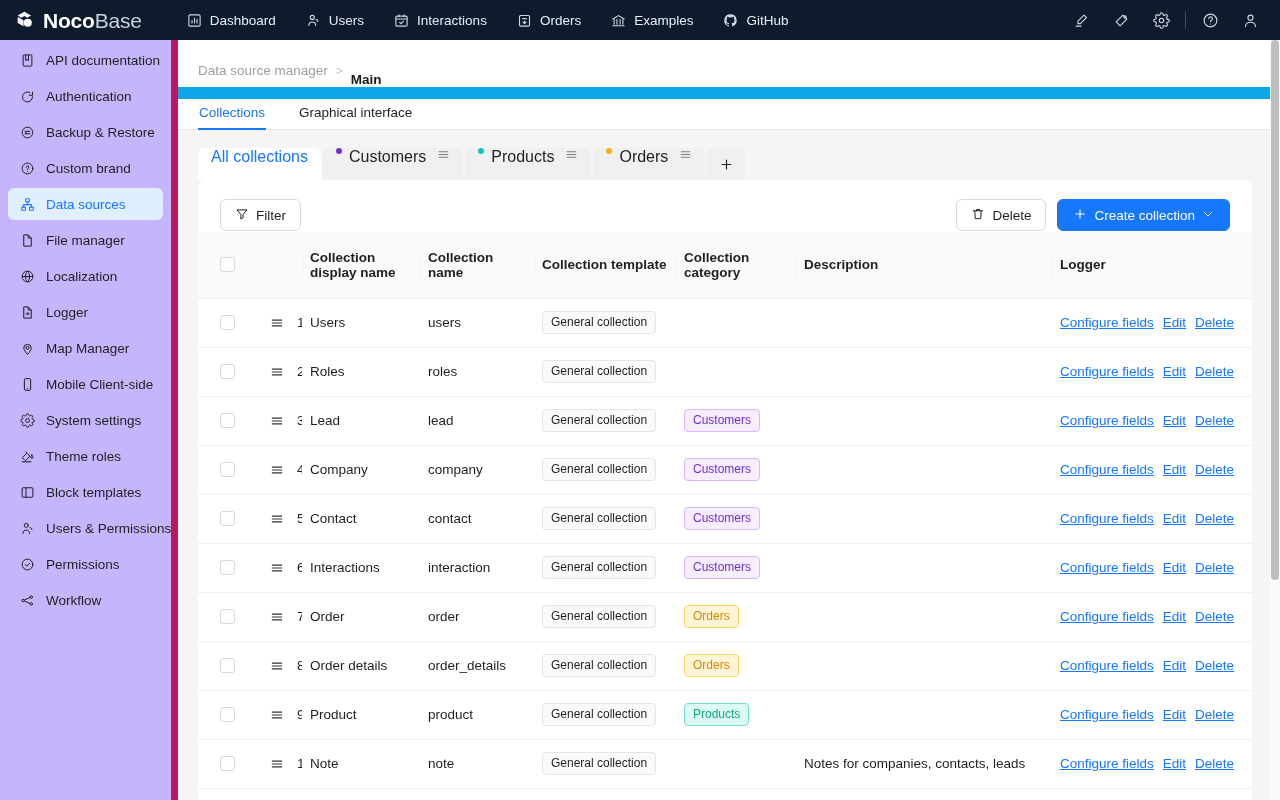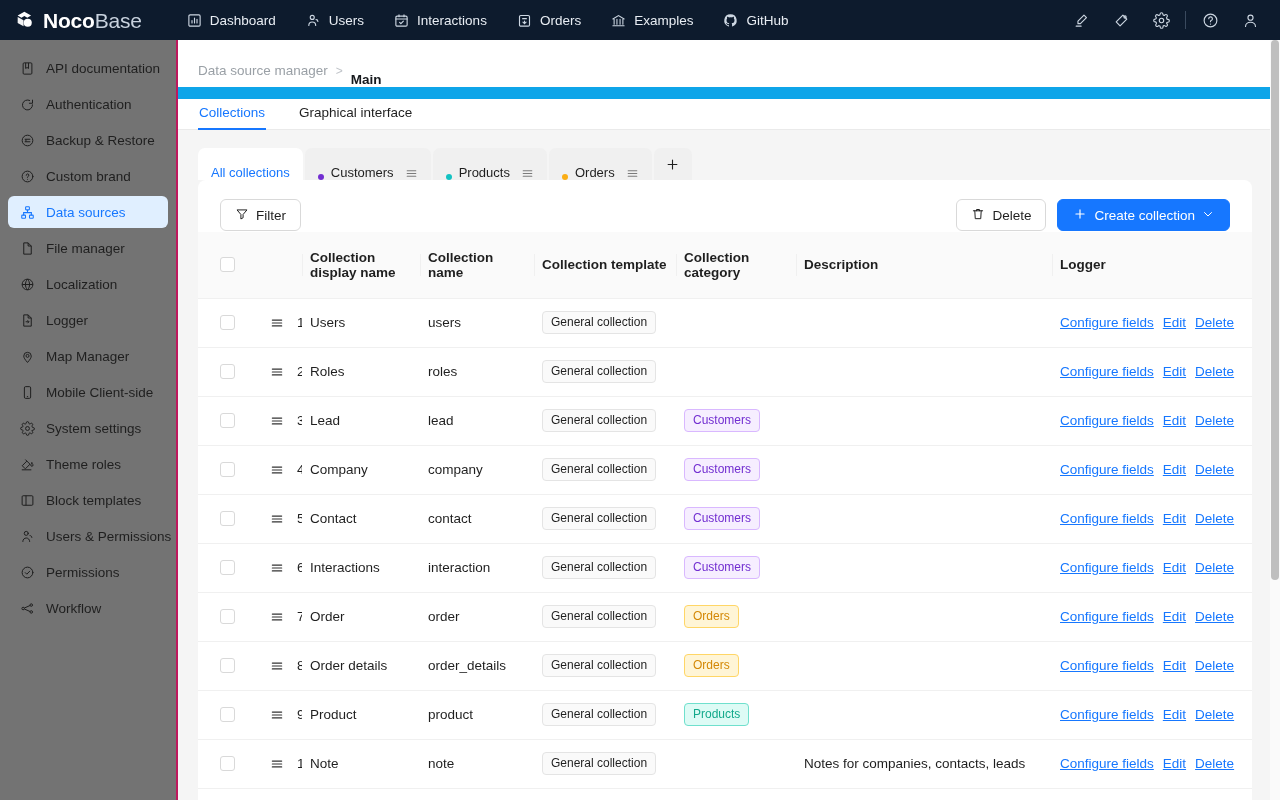--- a/index.html
+++ b/index.html
@@ -41,23 +41,22 @@
     width: 40px; height: 40px;
     display: flex; align-items: center; justify-content: center;
     cursor: pointer;
   }
   .nav-divider { width: 1px; height: 18px; background: #3a4a5e; margin: 0 4px; }
 
   
   .sidebar {
     position: absolute; top: 40px; left: 0;
     width: 178px; height: 760px;
-    background: #737373;
-    border-right: 2px solid #be185d;
-    padding-top: 8px;
+    background: #c4b5fd;
+    border-right: 7px solid #be185d;
     overflow: hidden;
   }
   .side-item {
     display: flex; align-items: center; gap: 11px;
     height: 32px; margin: 4px 8px;
     padding: 0 11px;
     border-radius: 6px;
     font-size: 13.5px; color: #1f1f1f;
     cursor: pointer; white-space: nowrap;
   }
@@ -97,23 +96,23 @@
 
   .content-area {
     background: #f5f5f5;
     padding: 18px 20px 0 20px;
     height: 705px;
   }
 
   
   .ctabs { display: flex; align-items: flex-end; height: 32px; }
   .ctab {
-    display: flex; align-items: flex-end; gap: 7px;
+    display: flex; align-items: flex-start; gap: 7px;
     height: 32px; padding: 0 13px;
-    font-size: 13px; color: #1f1f1f;
+    font-size: 16px; color: #1f1f1f;
     background: #f0f0f0;
     border-radius: 7px 7px 0 0;
     cursor: pointer; white-space: nowrap;
     margin-right: 2px;
   }
   .ctab.active { background: #ffffff; color: #1677ff; }
   .ctab .dot { width: 6px; height: 6px; border-radius: 50%; flex: 0 0 6px; }
   .ctab .menu-ico { margin-left: 4px; opacity: .75; display: flex; }
   .ctab-add {
     width: 38px; height: 32px;

